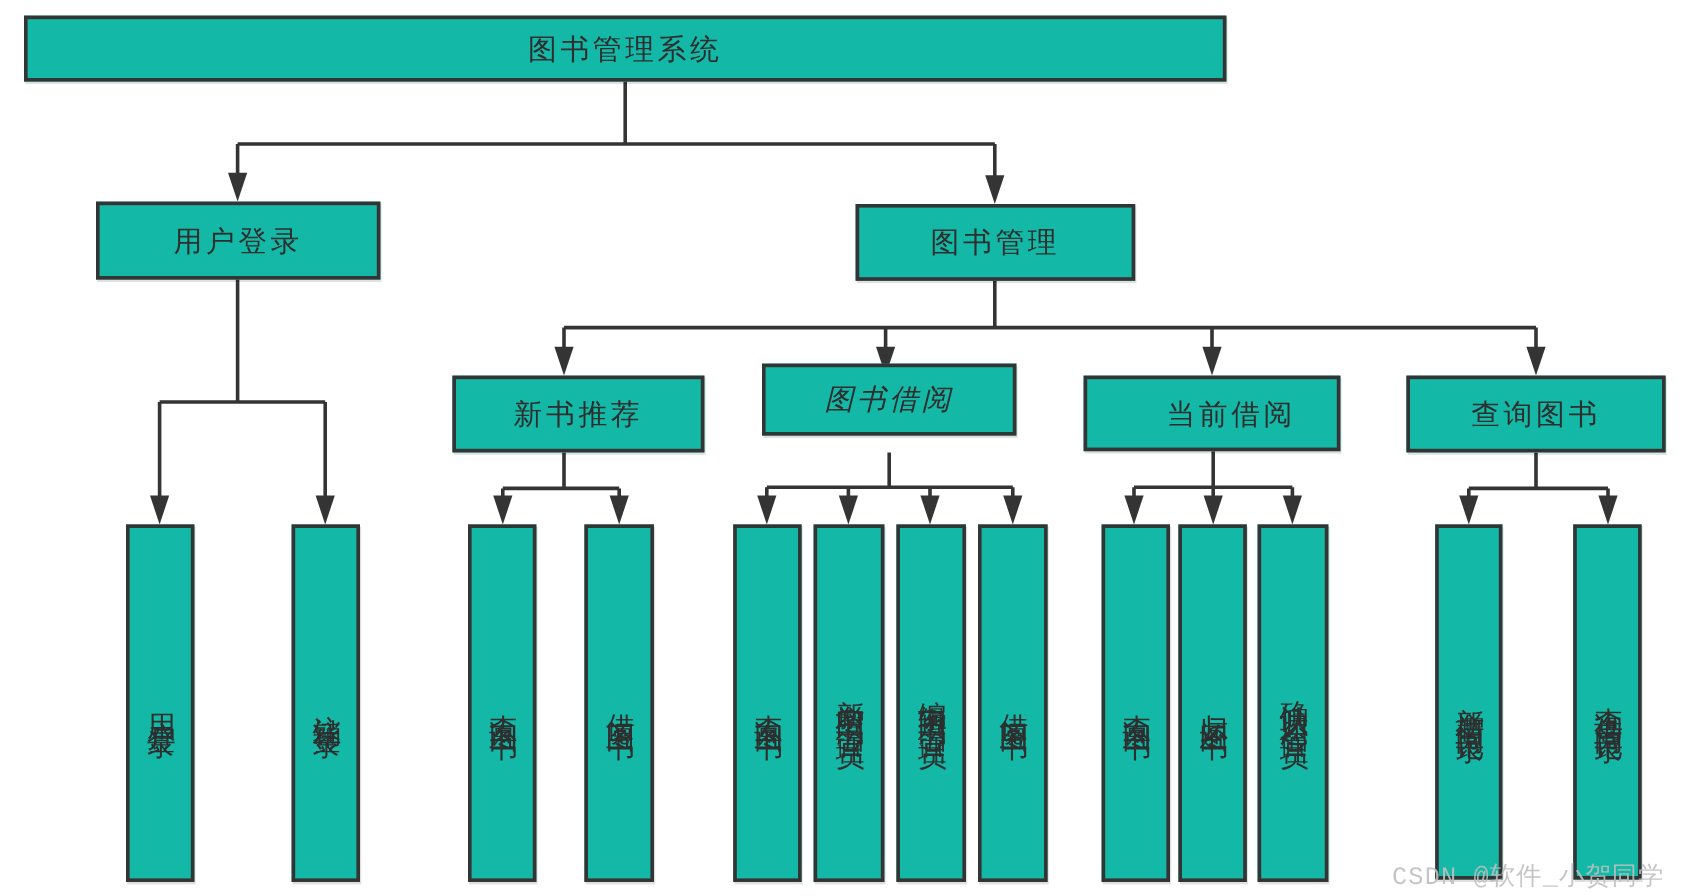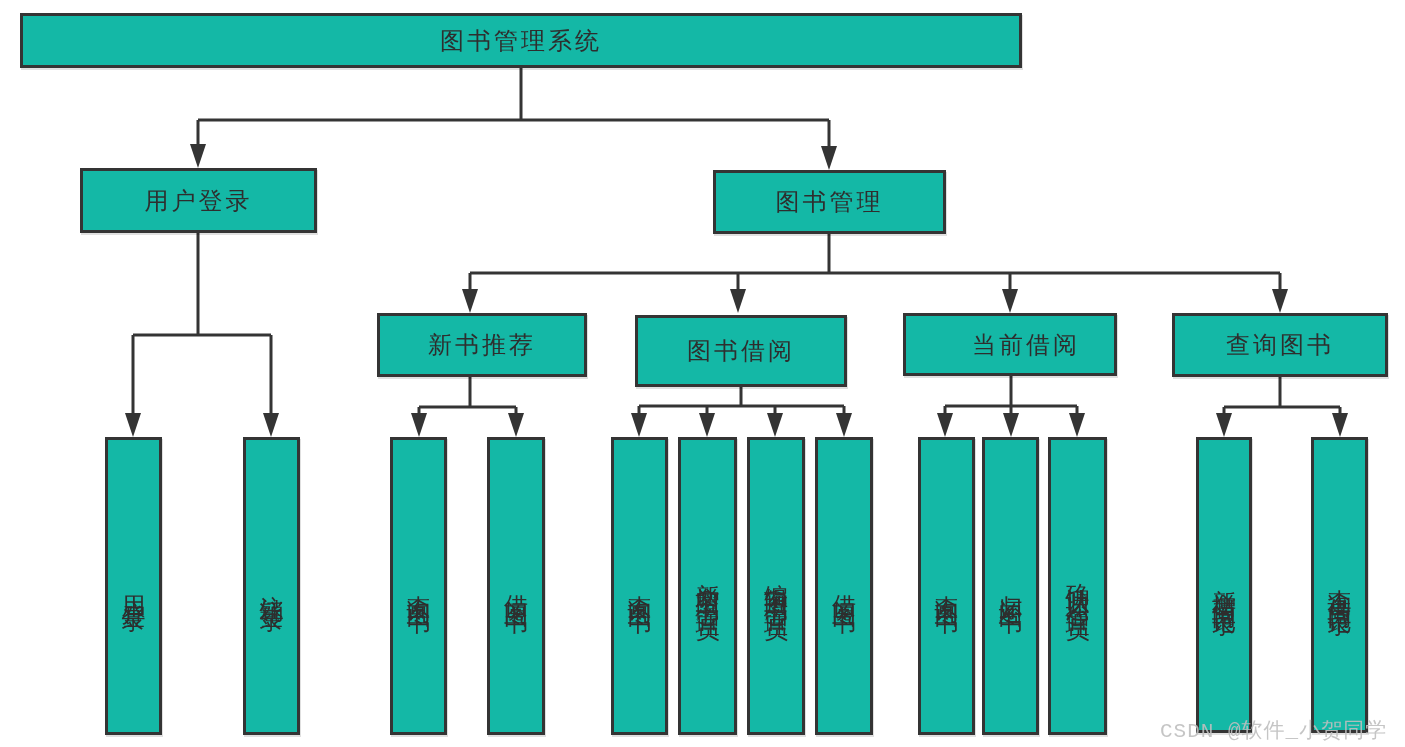--- a/index.html
+++ b/index.html
@@ -83,21 +83,21 @@
 <div class="node h-node" style="left:80px;top:168px;width:237px;height:65px;">
   <span>用户登录</span>
 </div>
 <div class="node h-node" style="left:713px;top:170px;width:233px;height:64px;">
   <span>图书管理</span>
 </div>
 
 <div class="node h-node" style="left:363px;top:313px;width:210px;height:64px;margin-left:14px;">
   <span>新书推荐</span>
 </div>
-<div class="node h-node" style="left:635px;top:315px;width:212px;height:72px;">
+<div class="node h-node" style="left:635px;top:303px;width:212px;height:60px;font-style:italic;">
   <span>图书借阅</span>
 </div>
 <div class="node h-node" style="left:903px;top:313px;width:214px;height:63px;padding-left:32px;">
   <span>当前借阅</span>
 </div>
 <div class="node h-node" style="left:1172px;top:313px;width:216px;height:64px;">
   <span>查询图书</span>
 </div>
 
 <div class="node v-node" style="left:105px;top:437px;width:57px;height:298px;">

